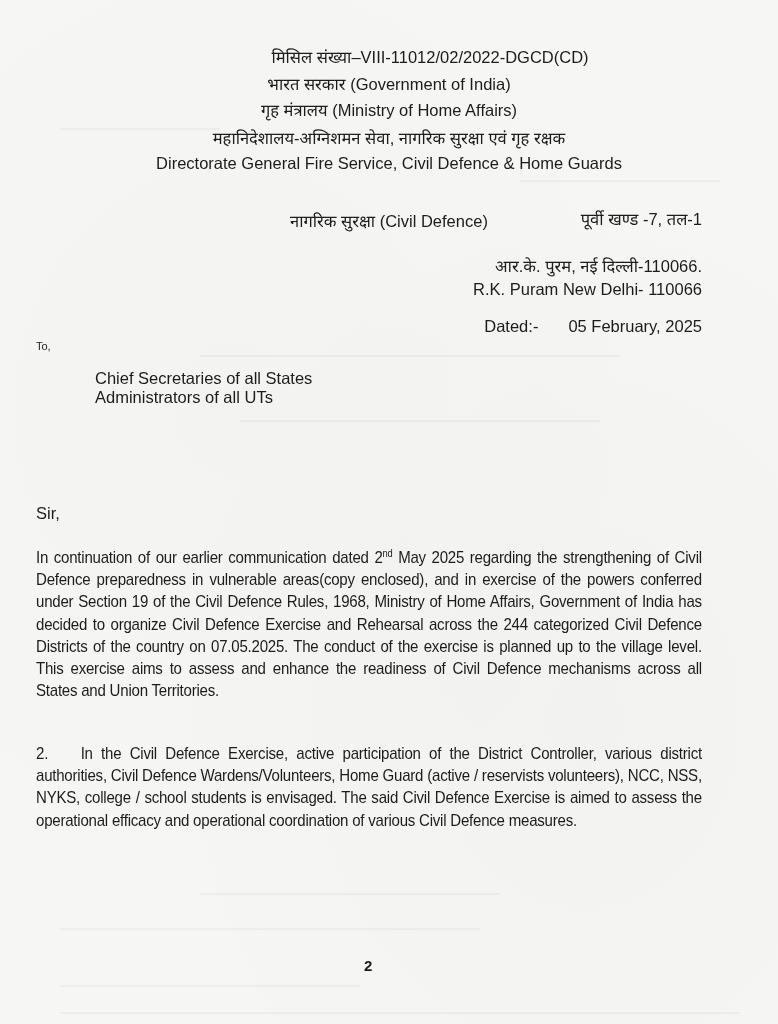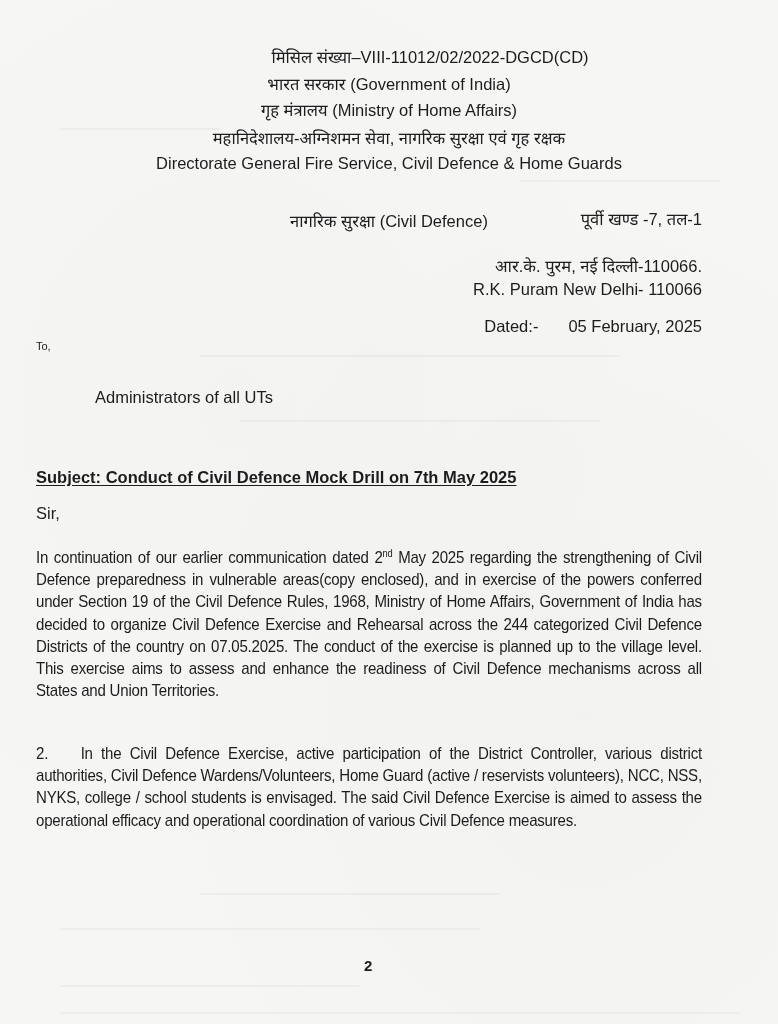--- a/index.html
+++ b/index.html
@@ -142,23 +142,23 @@
 
   <div class="addr-line" style="top:209px;">पूर्वी खण्ड -7, तल-1</div>
   <div class="addr-line" style="top:256px;">आर.के. पुरम, नई दिल्ली-110066.</div>
   <div class="addr-line" style="top:279px;">R.K. Puram New Delhi- 110066</div>
 
   <div class="dated">
     <span>Dated:-</span><span class="gap"></span><span>05 February, 2025</span>
   </div>
 
   <div class="to">To,</div>
+  <div class="addressee" style="top:368px;">Chief Secretaries of all States</div>
   <div class="addressee" style="top:387px;">Administrators of all UTs</div>
 
-  <div class="subject">Subject: Conduct of Civil Defence Mock Drill on 7th May 2025</div>
 
   <div class="salutation">Sir,</div>
 
   <div class="para" style="top:546px;"><span>In continuation of our earlier communication dated 2</span><sup>nd</sup><span> May 2025 regarding the strengthening of Civil Defence preparedness in vulnerable areas(copy enclosed), and in exercise of the powers conferred under Section 19 of the Civil Defence Rules, 1968, Ministry of Home Affairs, Government of India has decided to organize Civil Defence Exercise and Rehearsal across the 244 categorized Civil Defence Districts of the country on 07.05.2025. The conduct of the exercise is planned up to the village level. This exercise aims to assess and enhance the readiness of Civil Defence mechanisms across all States and Union Territories.</span></div>
 
   <div class="para" style="top:742px;"><span class="num">2.</span><span>In the Civil Defence Exercise, active participation of the District Controller, various district authorities, Civil Defence Wardens/Volunteers, Home Guard (active / reservists volunteers), NCC, NSS, NYKS, college / school students is envisaged. The said Civil Defence Exercise is aimed to assess the operational efficacy and operational coordination of various Civil Defence measures.</span></div>
 
   <div class="page-number">2</div>
 </div>
 

